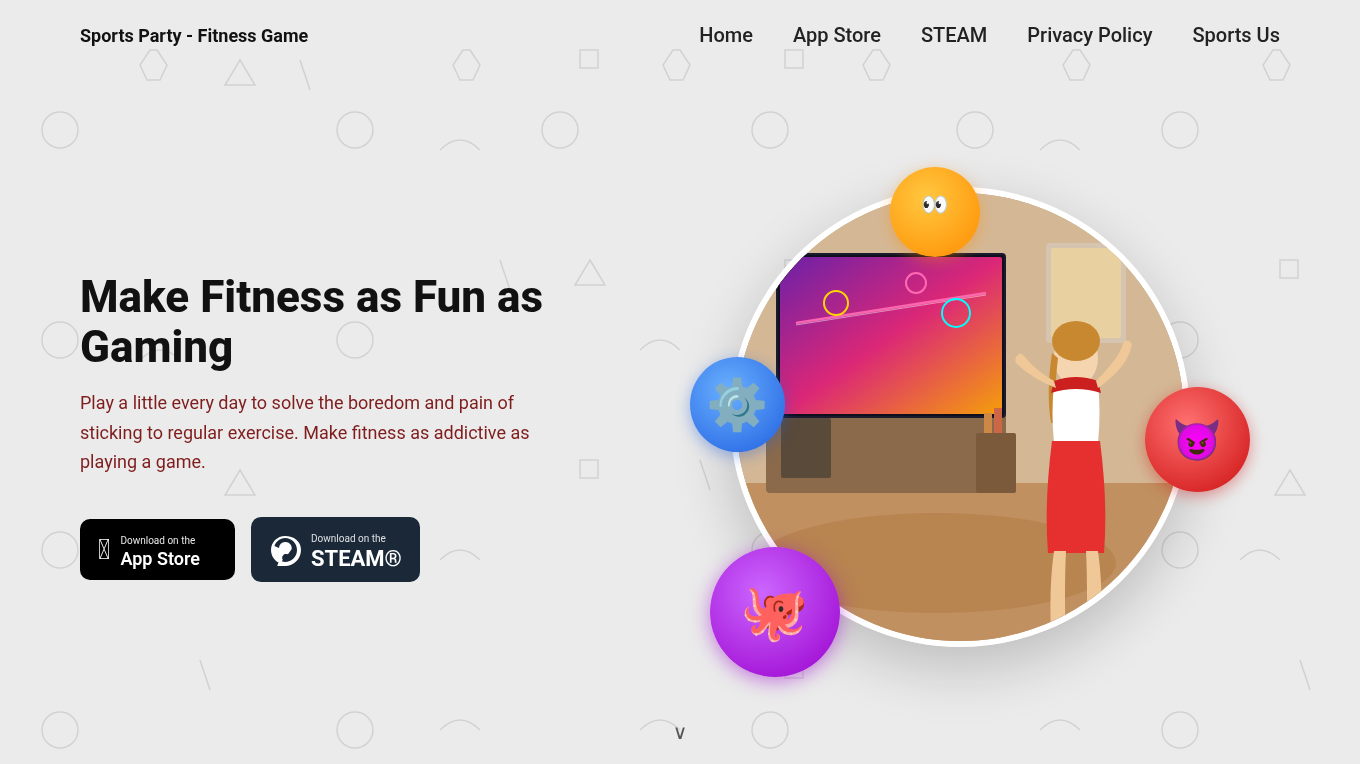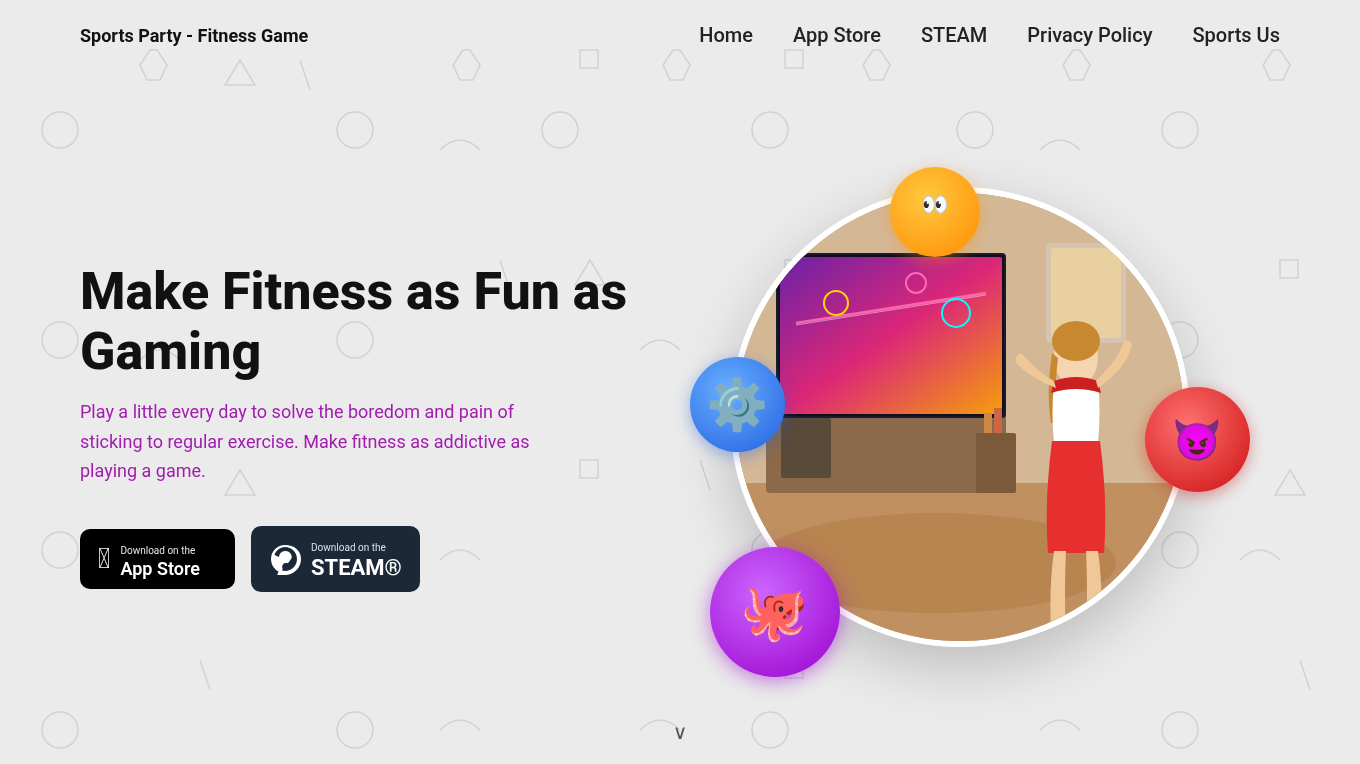--- a/index.html
+++ b/index.html
@@ -54,31 +54,31 @@
       padding: 0 80px;
       height: calc(764px - 70px);
     }
 
     .hero-text {
       flex: 0 0 560px;
       padding-top: 20px;
     }
 
     .hero-title {
-      font-size: 52px;
+      font-size: 44px;
       font-weight: 800;
       line-height: 1.15;
       color: #111;
       margin-bottom: 15px;
     }
 
     .hero-description {
       font-size: 18px;
       line-height: 1.65;
-      color: #a21caf;
+      color: #7f1d1d;
       margin-bottom: 40px;
       max-width: 480px;
     }
 
     .hero-buttons {
       display: flex;
       gap: 16px;
       align-items: center;
     }
 

